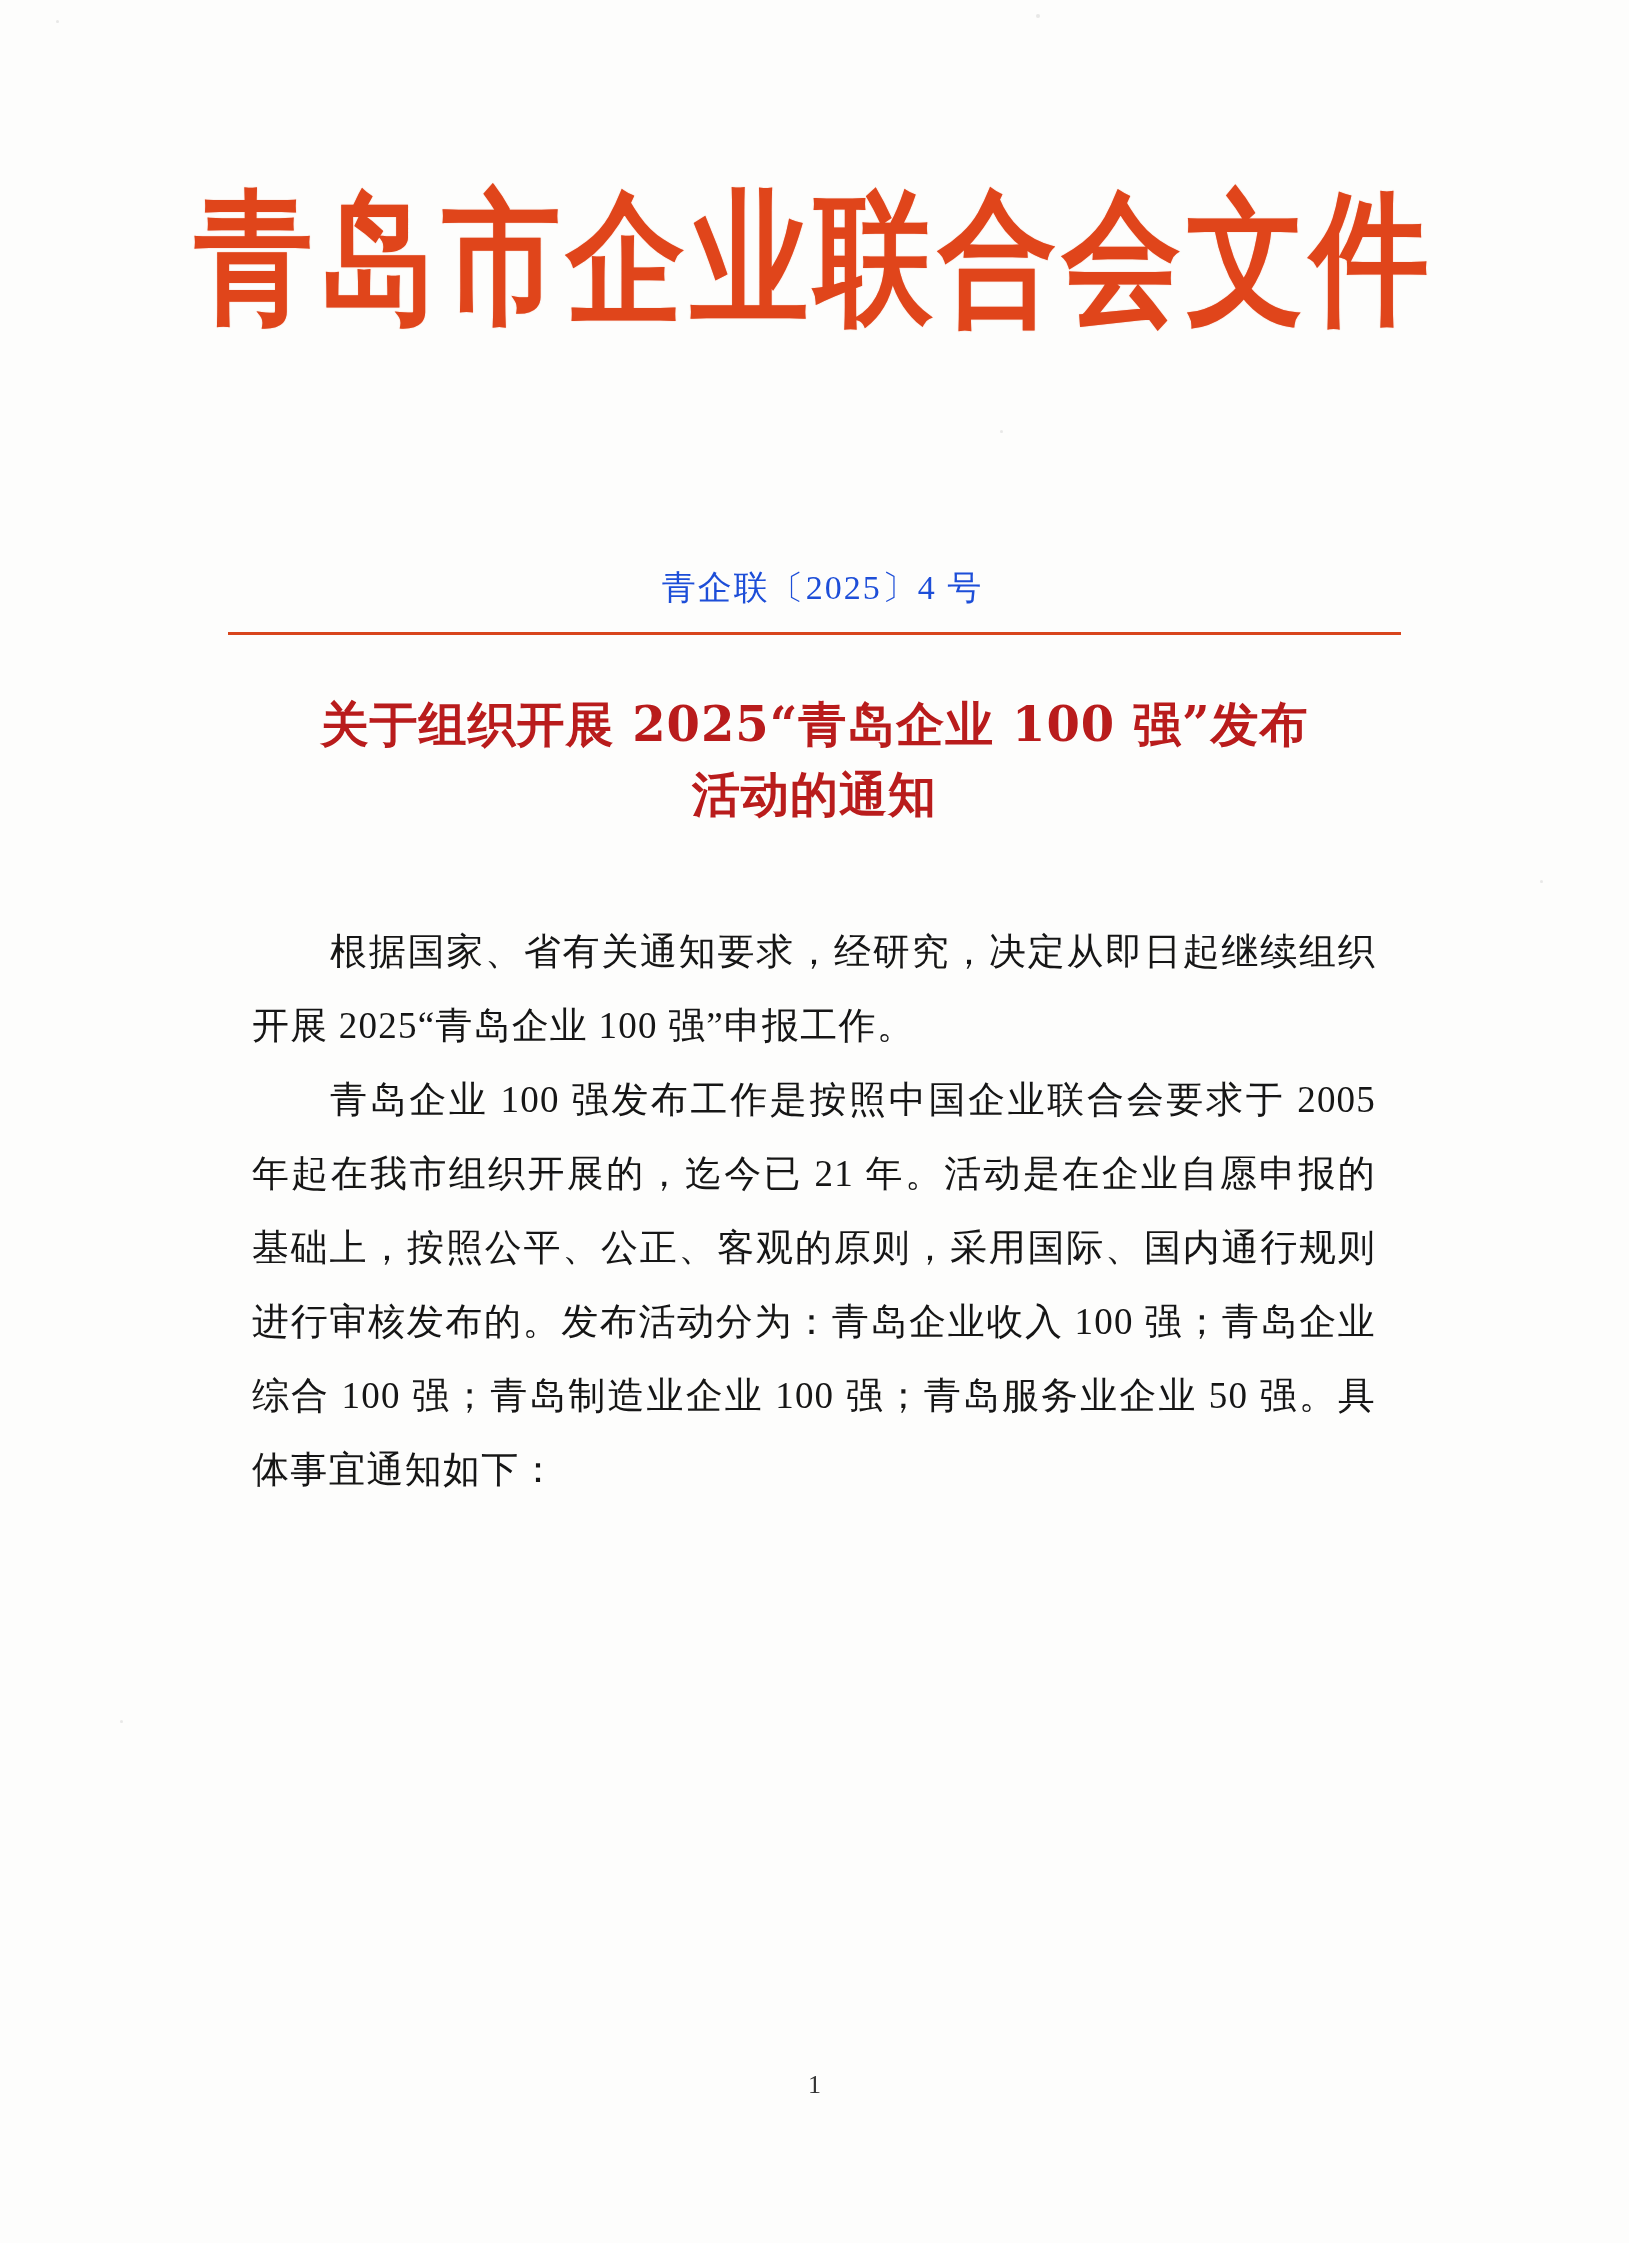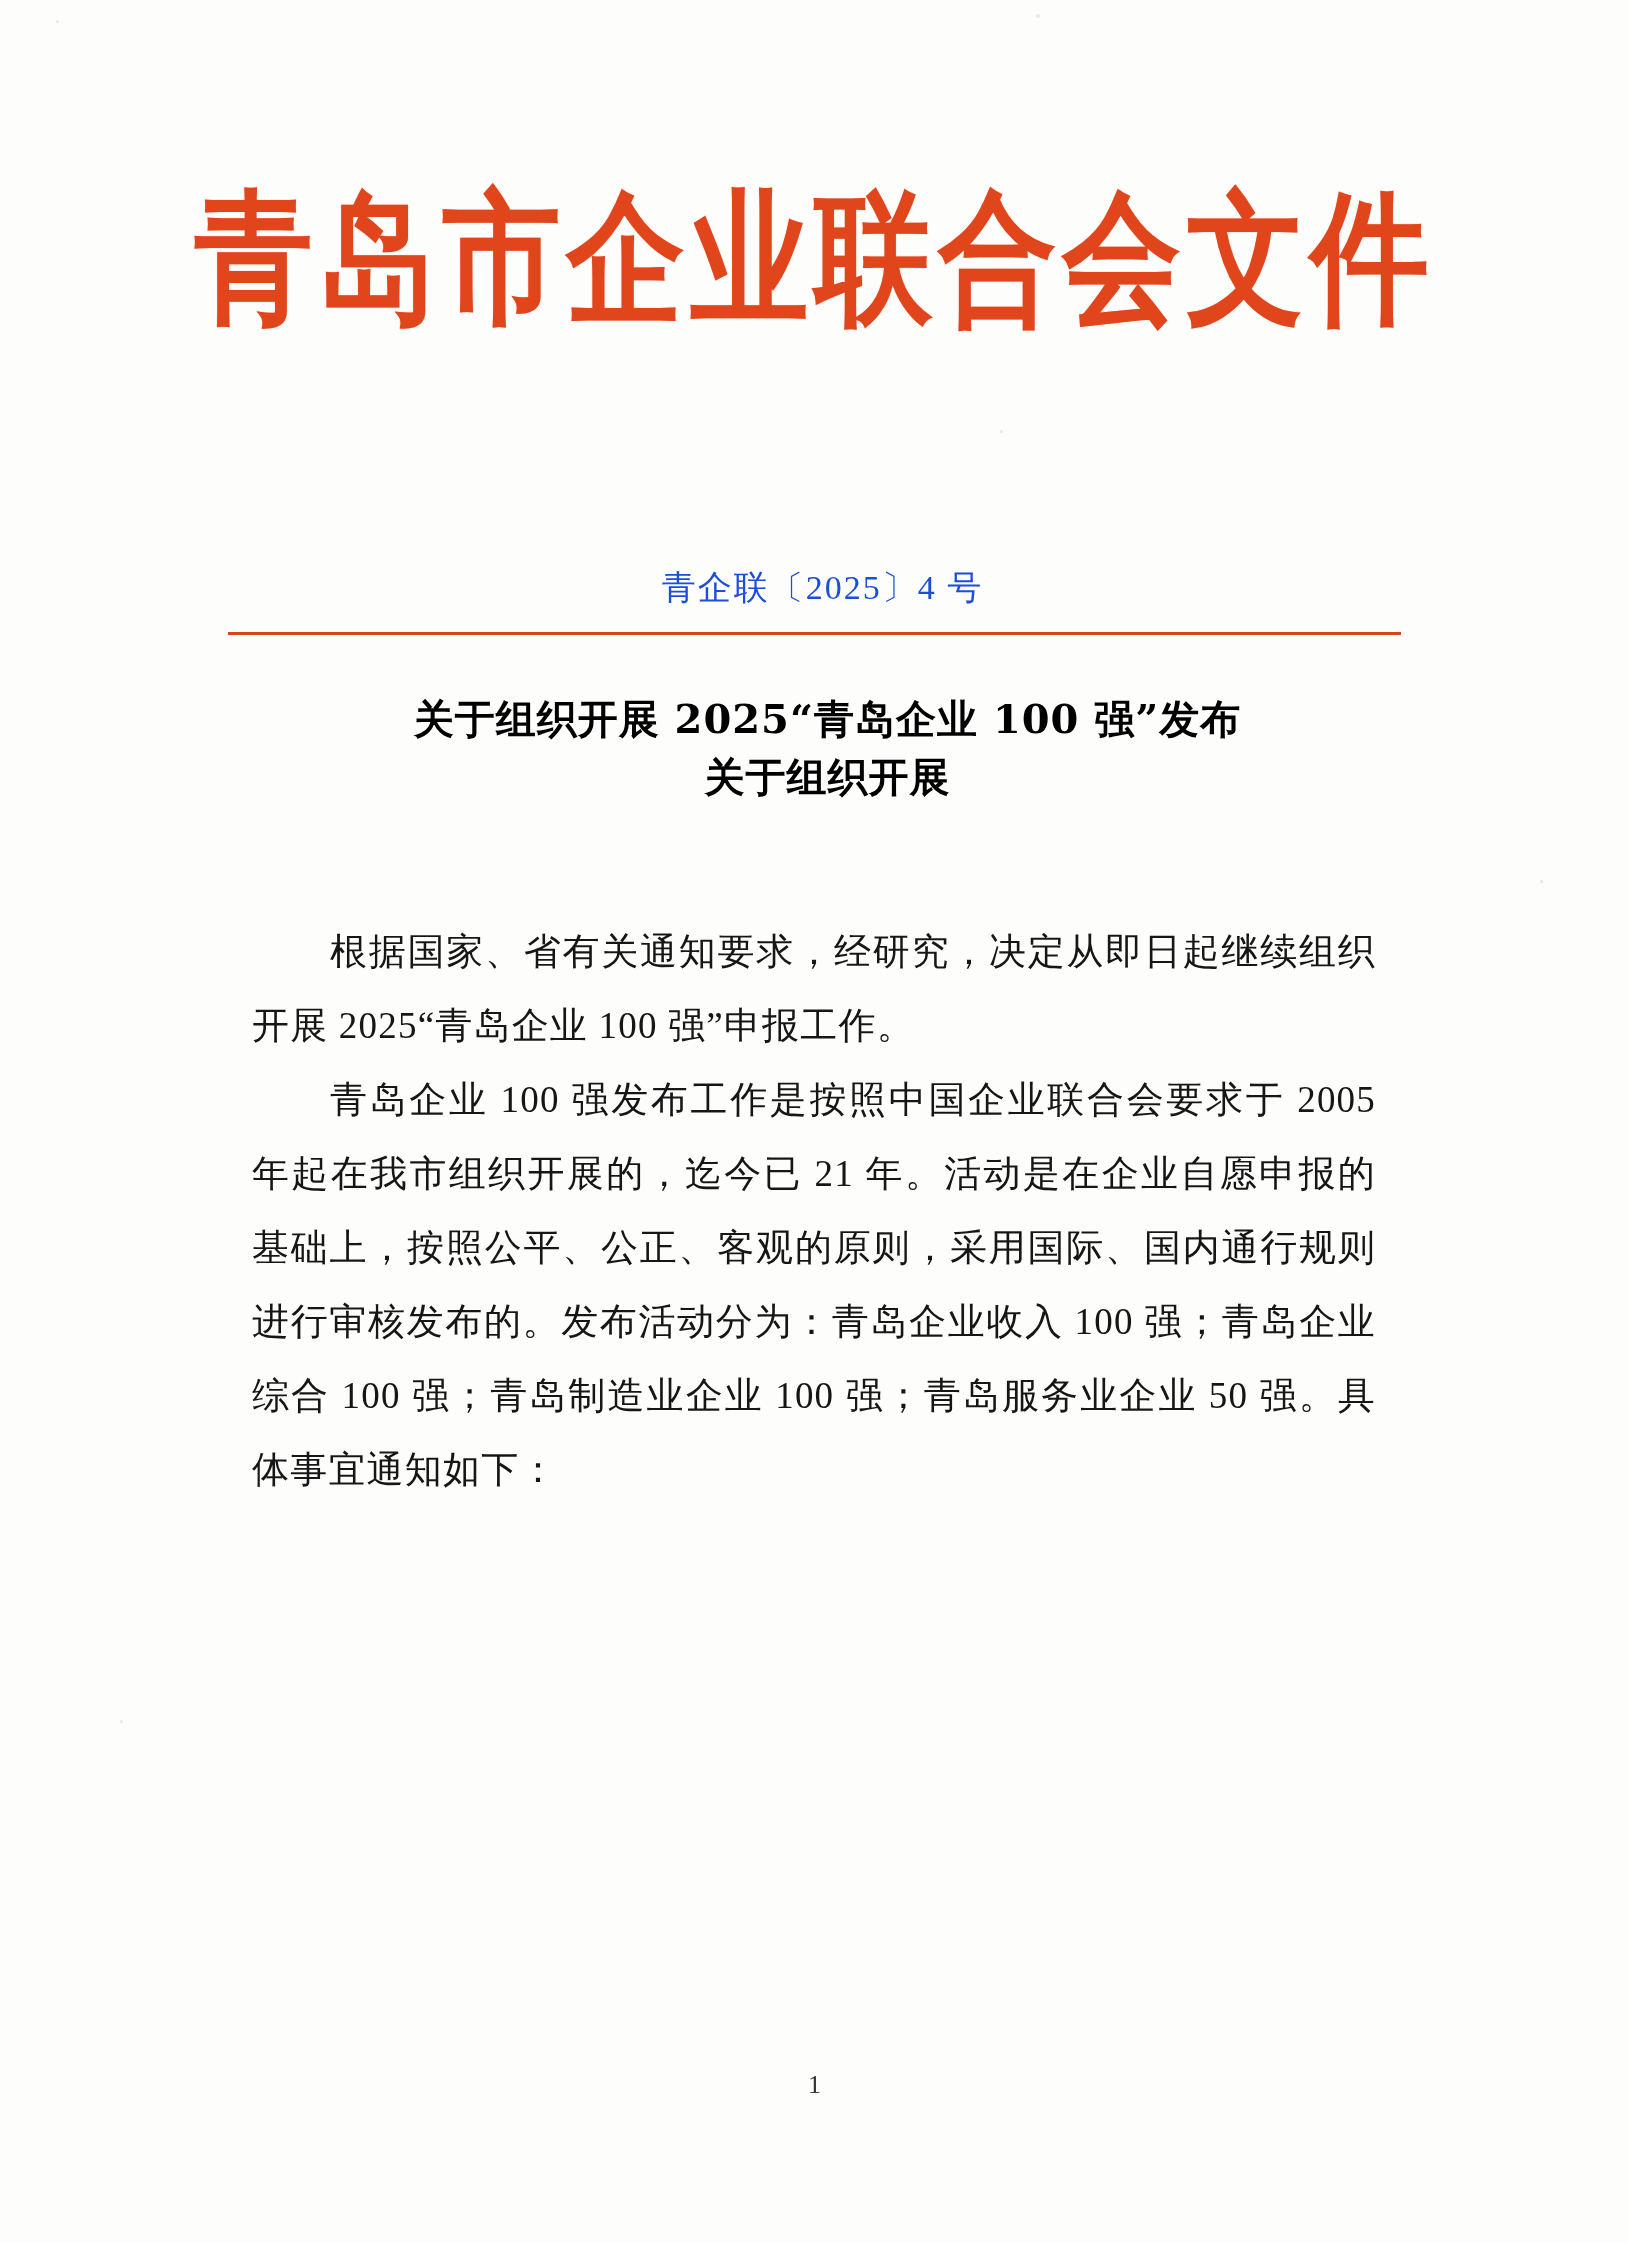--- a/index.html
+++ b/index.html
@@ -72,29 +72,29 @@
     top: 632px;
     left: 228px;
     width: 1173px;
     height: 3px;
     background: #d8451c;
   }
 
   .doc-title {
     position: absolute;
     top: 690px;
-    left: 241px;
+    left: 228px;
     width: 1173px;
     text-align: center;
     font-family: "DejaVu Serif", "Liberation Serif", serif;
     font-weight: bold;
-    font-size: 40px;
+    font-size: 48px;
     line-height: 1.45;
     letter-spacing: 1px;
-    color: #000000;
+    color: #b91c1c;
   }
 
   .body-text {
     position: absolute;
     top: 915px;
     left: 252px;
     width: 1124px;
     font-size: 37px;
     line-height: 74px;
     letter-spacing: 1.2px;
@@ -141,21 +141,21 @@
   <div class="doc-header">
     <div class="title-red">青岛市企业联合会文件</div>
   </div>
 
   <div class="doc-number">青企联〔2025〕4 号</div>
 
   <div class="red-rule"></div>
 
   <div class="doc-title">
     <div>关于组织开展 2025“青岛企业 100 强”发布</div>
-    <div>关于组织开展</div>
+    <div>活动的通知</div>
   </div>
 
   <div class="body-text">
     <p class="p-indent">根据国家、省有关通知要求，经研究，决定从即日起继续组织开展 2025“青岛企业 100 强”申报工作。</p>
     <p class="p-indent">青岛企业 100 强发布工作是按照中国企业联合会要求于 2005 年起在我市组织开展的，迄今已 21 年。活动是在企业自愿申报的基础上，按照公平、公正、客观的原则，采用国际、国内通行规则进行审核发布的。发布活动分为：青岛企业收入 100 强；青岛企业综合 100 强；青岛制造业企业 100 强；青岛服务业企业 50 强。具体事宜通知如下：</p>
   </div>
 
   <div class="page-number">1</div>
 
 </div>

